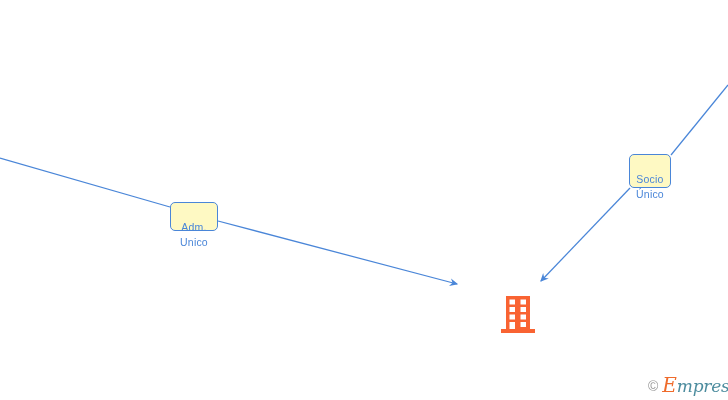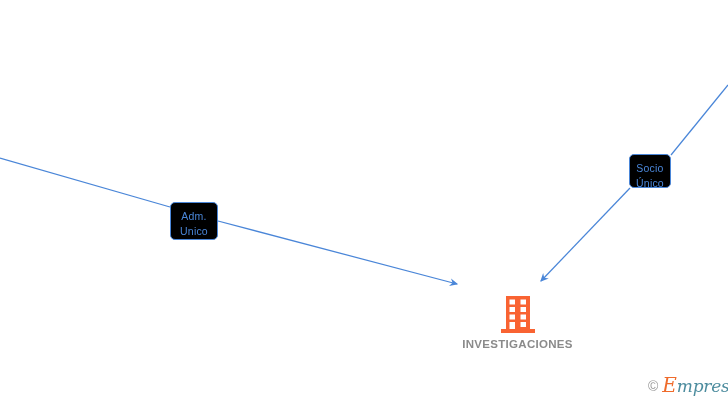--- a/index.html
+++ b/index.html
@@ -20,37 +20,37 @@
     left: 0;
     top: 0;
     width: 728px;
     height: 400px;
   }
   .node-box {
     position: absolute;
     box-sizing: border-box;
     border: 1px solid #4a86d8;
     border-radius: 5px;
-    background: #000000;
+    background: #fef9c3;
     color: #4a86d8;
     font-size: 10.5px;
     line-height: 15px;
     text-align: center;
-    padding-top: 6px;
+    padding-top: 17px;
     letter-spacing: 0.2px;
   }
   .node-box span {
     display: block;
     white-space: nowrap;
   }
   #adm-node {
     left: 170px;
     top: 202px;
     width: 48px;
-    height: 38px;
+    height: 29px;
   }
   #socio-node {
     left: 629px;
     top: 154px;
     width: 42px;
     height: 34px;
   }
   #company-node {
     position: absolute;
     left: 425px;
@@ -140,21 +140,20 @@
       <rect x="19.5" y="3.5" width="5.5" height="5" fill="#ffffff"></rect>
       <rect x="8.5" y="11" width="5.5" height="5" fill="#ffffff"></rect>
       <rect x="19.5" y="11" width="5.5" height="5" fill="#ffffff"></rect>
       <rect x="8.5" y="18.5" width="5.5" height="5" fill="#ffffff"></rect>
       <rect x="19.5" y="18.5" width="5.5" height="5" fill="#ffffff"></rect>
       <rect x="8.5" y="26" width="5.5" height="7" fill="#ffffff"></rect>
       <rect x="19.5" y="26" width="5.5" height="5" fill="#ffffff"></rect>
       <rect x="0" y="33" width="34" height="4" fill="#f96332"></rect>
     </svg>
     <div id="company-label">
-      <span>INVESTIGACIONES</span>
     </div>
   </div>
 
   <div id="watermark">
     <span id="wm-copy">©</span>
     <span id="wm-text"><span class="cap">E</span><span>mpresia</span></span>
   </div>
 
 </div>
 

